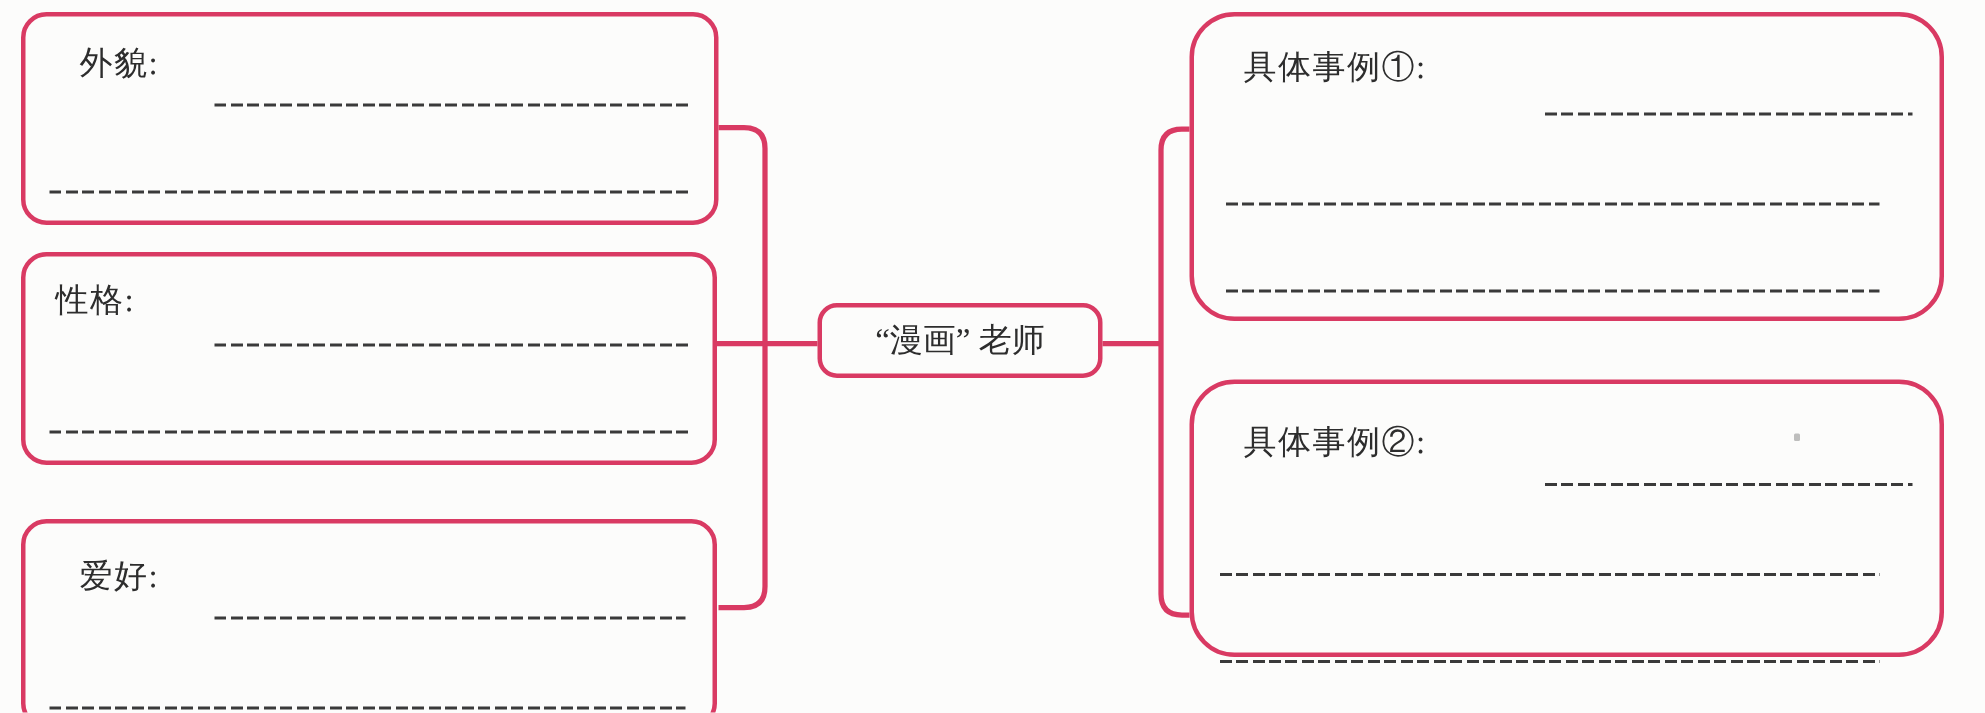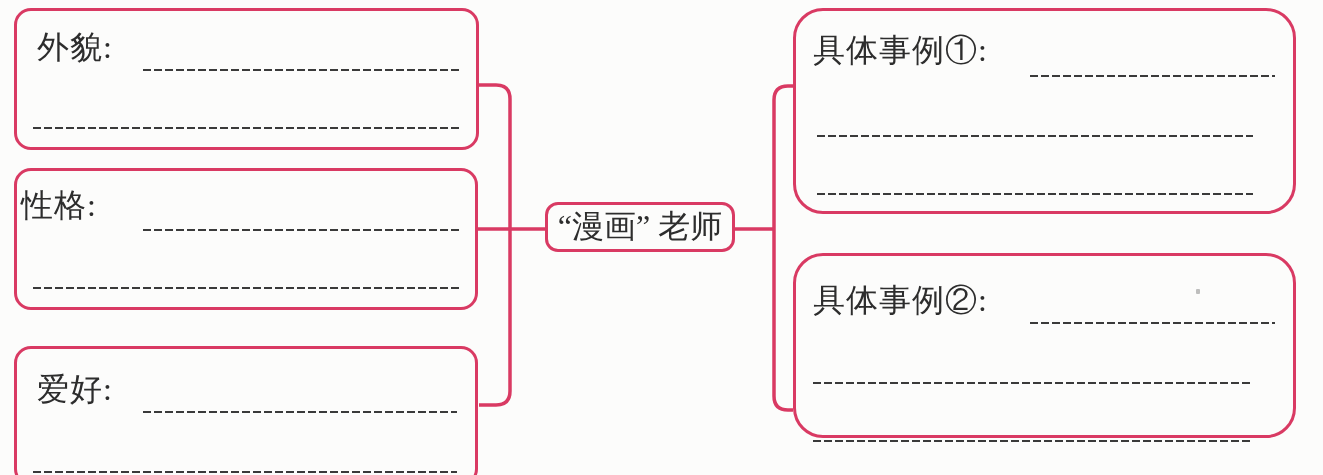--- a/index.html
+++ b/index.html
@@ -36,36 +36,37 @@
     border:3px solid var(--accent);
     background:transparent;
     box-sizing:border-box;
   }
   .box.small-radius{border-radius:13px;}
   .box.left-box{border-radius:17px;}
   .box.right-box{border-radius:30px;}
   .label{
     position:absolute;
     color:var(--ink);
-    font-size:32px;
+    font-size:22px;
     line-height:1.15;
     white-space:nowrap;
     letter-spacing:1px;
+    margin-left:16px;
   }
   .blank{
     position:absolute;
     height:2px;
     background:repeating-linear-gradient(90deg,var(--line) 0 8px,rgba(0,0,0,0) 8px 11px);
   }
   .center-node{
     display:flex;
     align-items:center;
     justify-content:center;
     color:var(--ink);
-    font-size:32px;
+    font-size:22px;
     white-space:nowrap;
   }
   .speck{
     position:absolute;
     width:4px;height:5px;
     background:#8b8b8b;
     opacity:.55;
     border-radius:1px;
   }
 </style>

